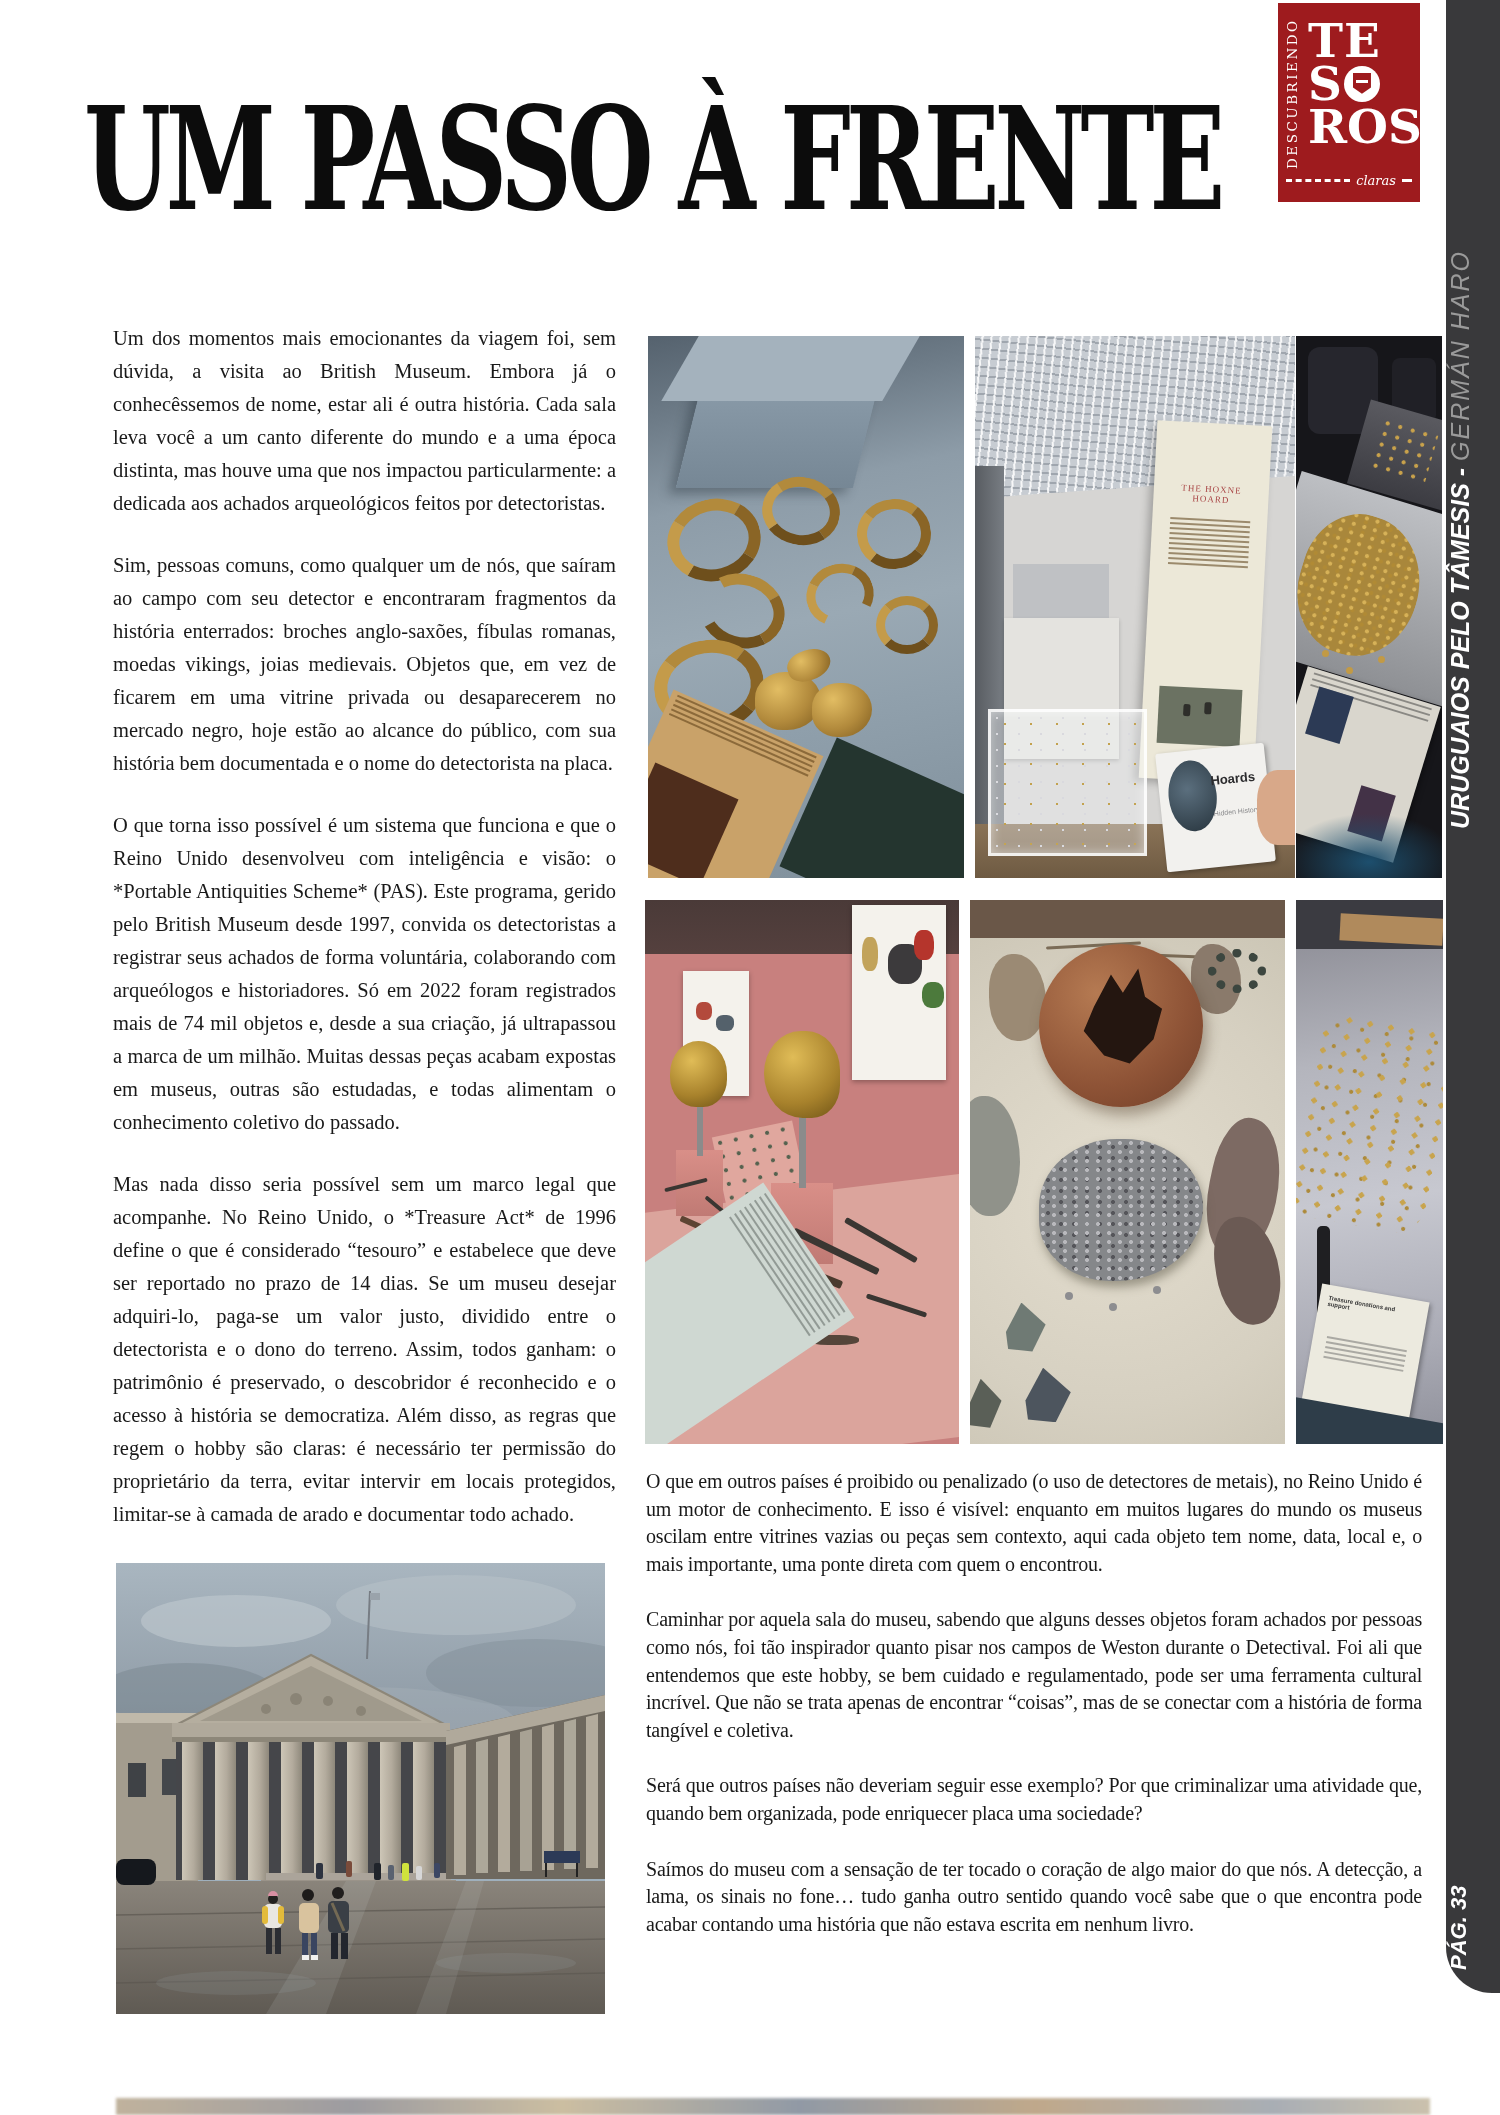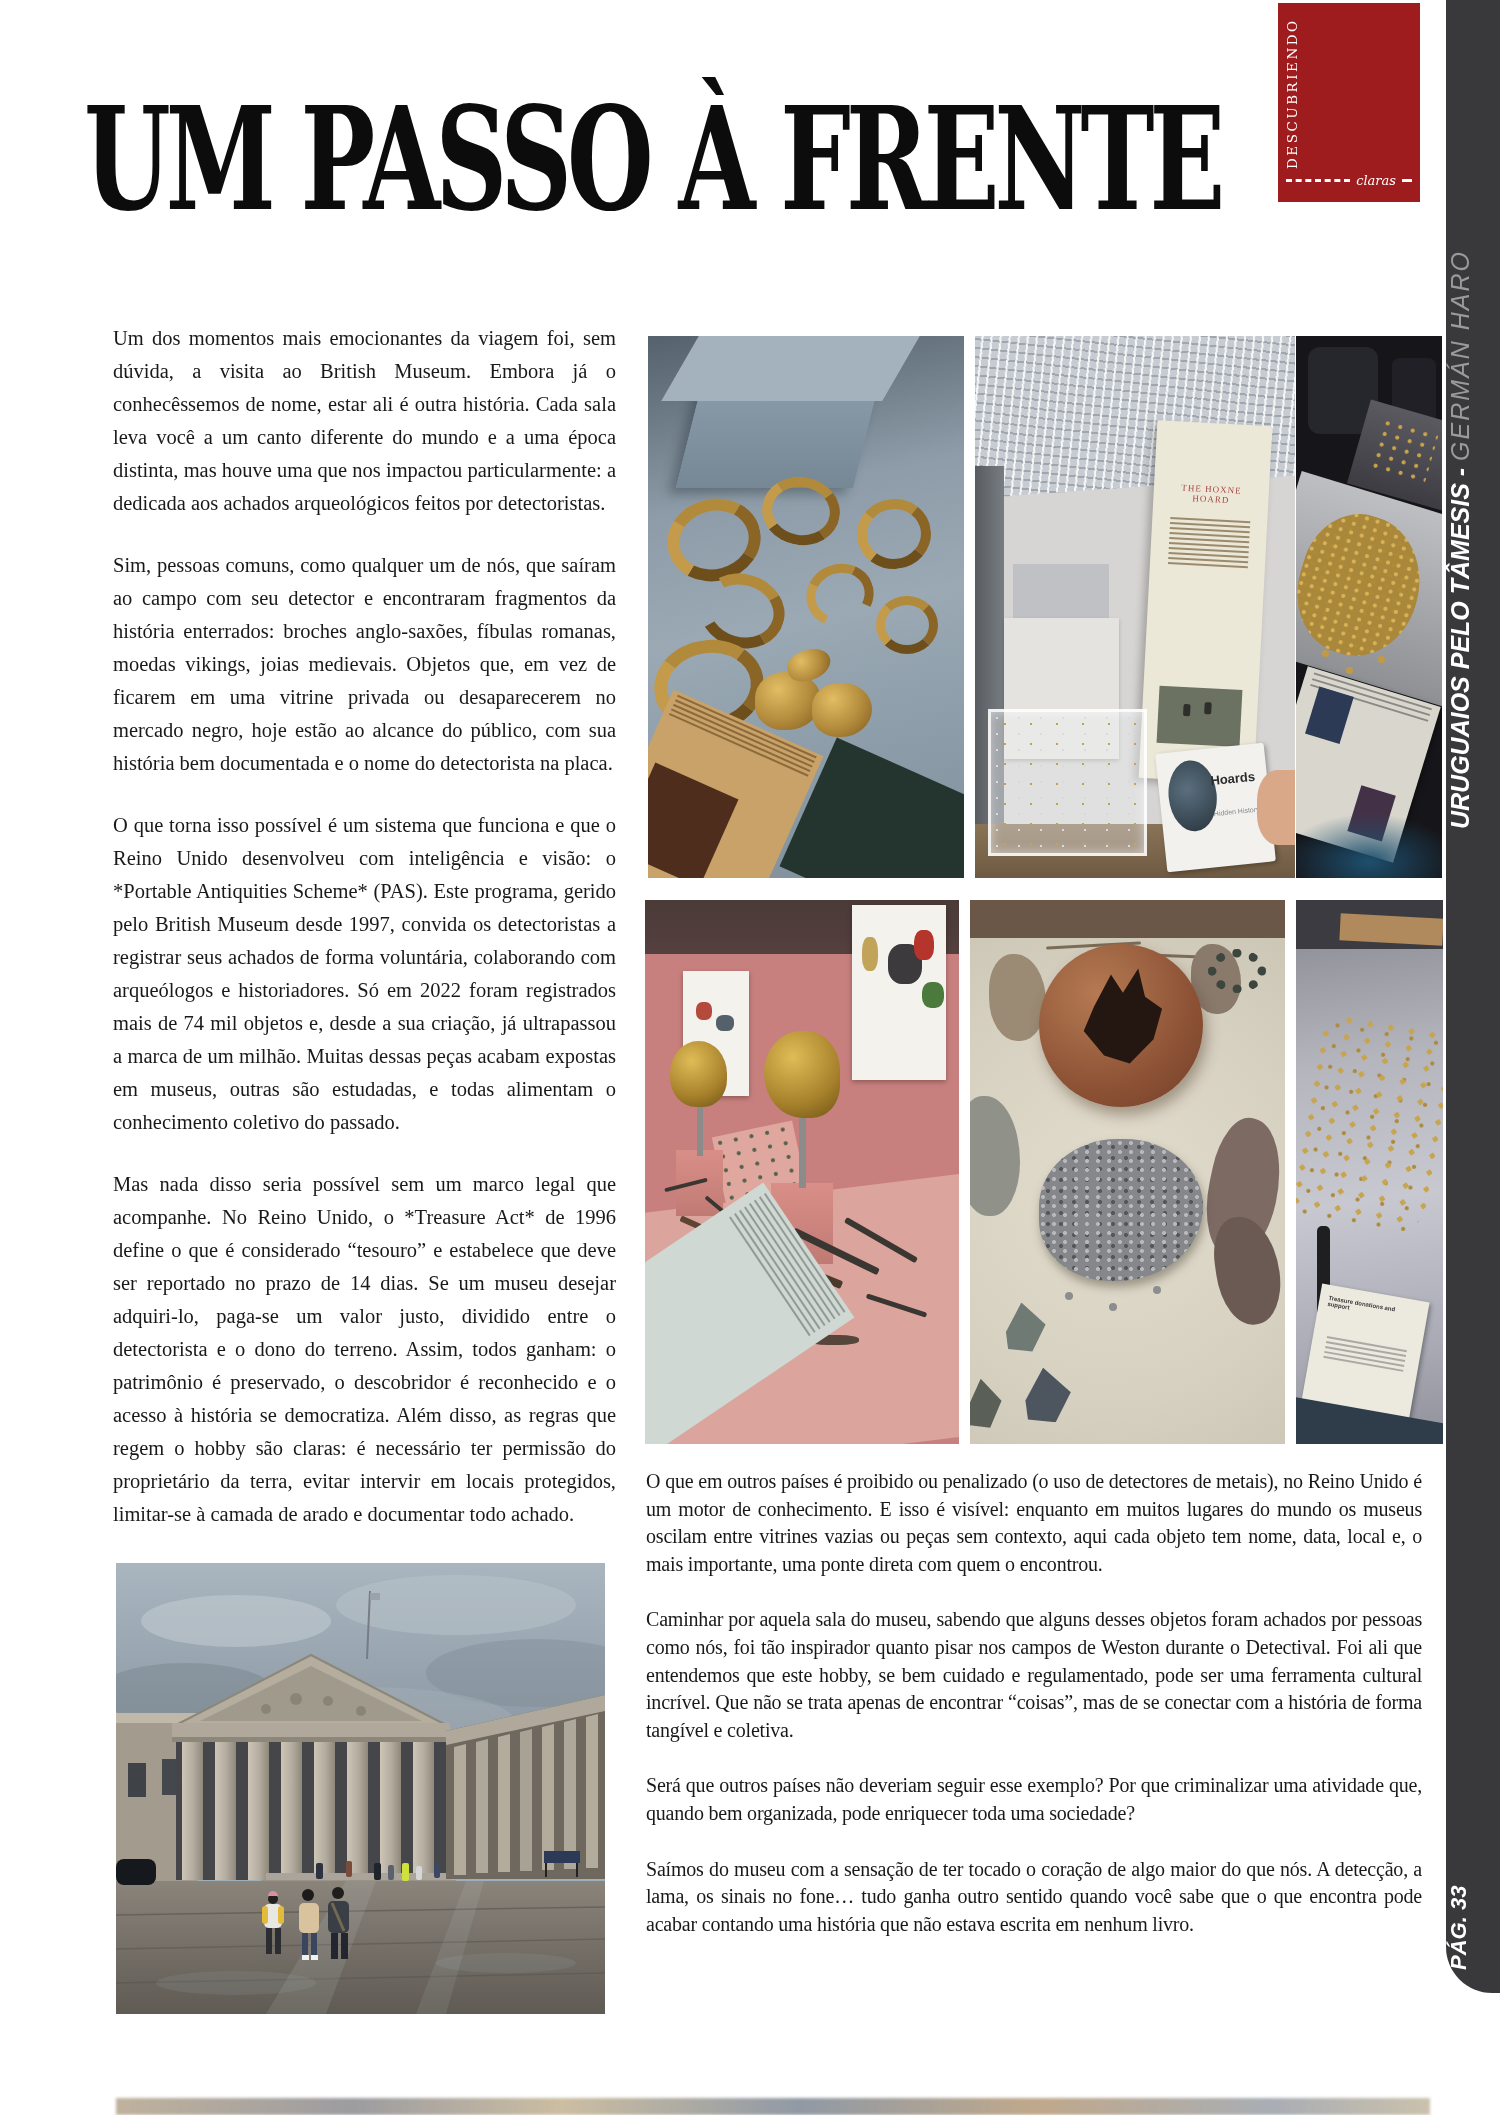--- a/index.html
+++ b/index.html
@@ -182,20 +182,30 @@
 </style>
 </head>
 <body>
 
 <div id="page">
 
   <h1 id="title">UM PASSO À FRENTE</h1>
 
   <div id="logo">
     <div class="logo-vertical vert">DESCUBRIENDO</div>
+    <div class="logo-stack">
+      <div class="logo-te">TE</div>
+      <div class="logo-so">
+        <span>S</span>
+        <span class="logo-coin">
+            <span class="coin-mark"></span>
+          </span>
+      </div>
+      <div class="logo-ros">ROS</div>
+    </div>
     <div class="logo-revista-row">
       <span class="logo-dash"></span>
       <span>claras</span>
       <span class="logo-dash2"></span>
     </div>
   </div>
 
   <aside id="sidebar">
     <div class="strap vert">
       <span class="strap-bold">URUGUAIOS PELO TÂMESIS - </span><span class="strap-light">GERMÁN HARO</span>
@@ -478,19 +488,19 @@
         <line x1="216" y1="340" x2="228" y2="368" stroke="#746a54" stroke-width="3"></line>
         <rect x="215" y="370" width="7" height="26" fill="#23262e"></rect>
           <rect x="225" y="370" width="7" height="26" fill="#23262e"></rect>
       </g>
     </svg>
   </figure>
 
   <section id="col-right">
     <p>O que em outros países é proibido ou penalizado (o uso de detectores de metais), no Reino Unido é um motor de conhecimento. E isso é visível: enquanto em muitos lugares do mundo os museus oscilam entre vitrines vazias ou peças sem contexto, aqui cada objeto tem nome, data, local e, o mais importante, uma ponte direta com quem o encontrou.</p>
     <p>Caminhar por aquela sala do museu, sabendo que alguns desses objetos foram achados por pessoas como nós, foi tão inspirador quanto pisar nos campos de Weston durante o Detectival. Foi ali que entendemos que este hobby, se bem cuidado e regulamentado, pode ser uma ferramenta cultural incrível. Que não se trata apenas de encontrar “coisas”, mas de se conectar com a história de forma tangível e coletiva.</p>
-    <p>Será que outros países não deveriam seguir esse exemplo? Por que criminalizar uma atividade que, quando bem organizada, pode enriquecer toda uma sociedade?</p>
+    <p>Será que outros países não deveriam seguir esse exemplo? Por que criminalizar uma atividade que, quando bem organizada, pode enriquecer placa uma sociedade?</p>
     <p>Saímos do museu com a sensação de ter tocado o coração de algo maior do que nós. A detecção, a lama, os sinais no fone… tudo ganha outro sentido quando você sabe que o que encontra pode acabar contando uma história que não estava escrita em nenhum livro.</p>
   </section>
 
   <div id="bottom-strip"></div>
 
 </div>
 
 </body></html>

